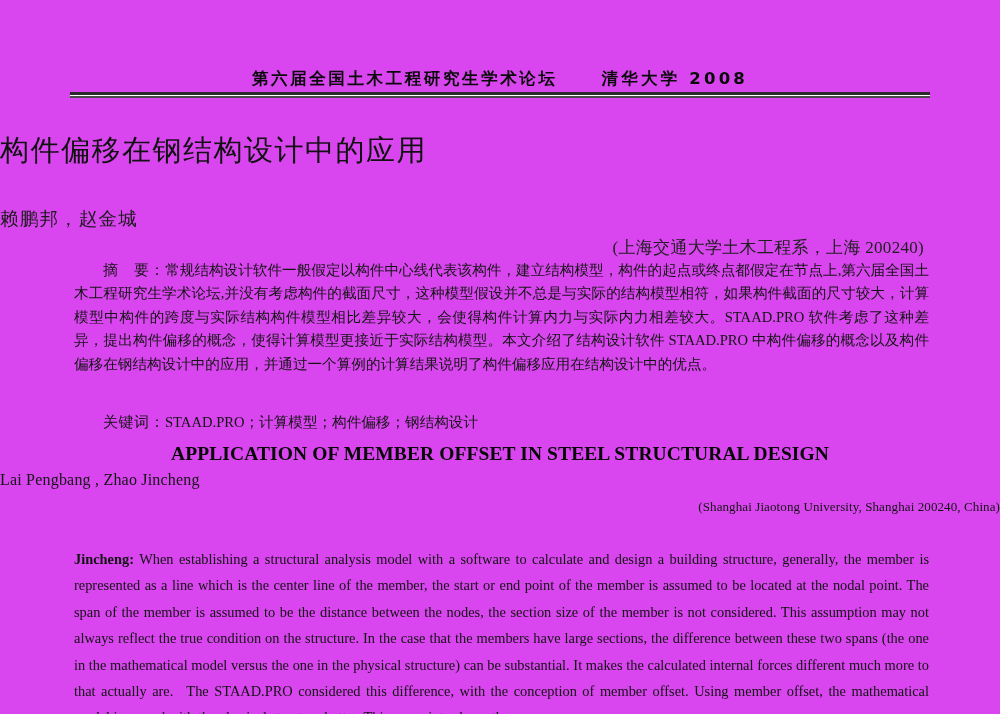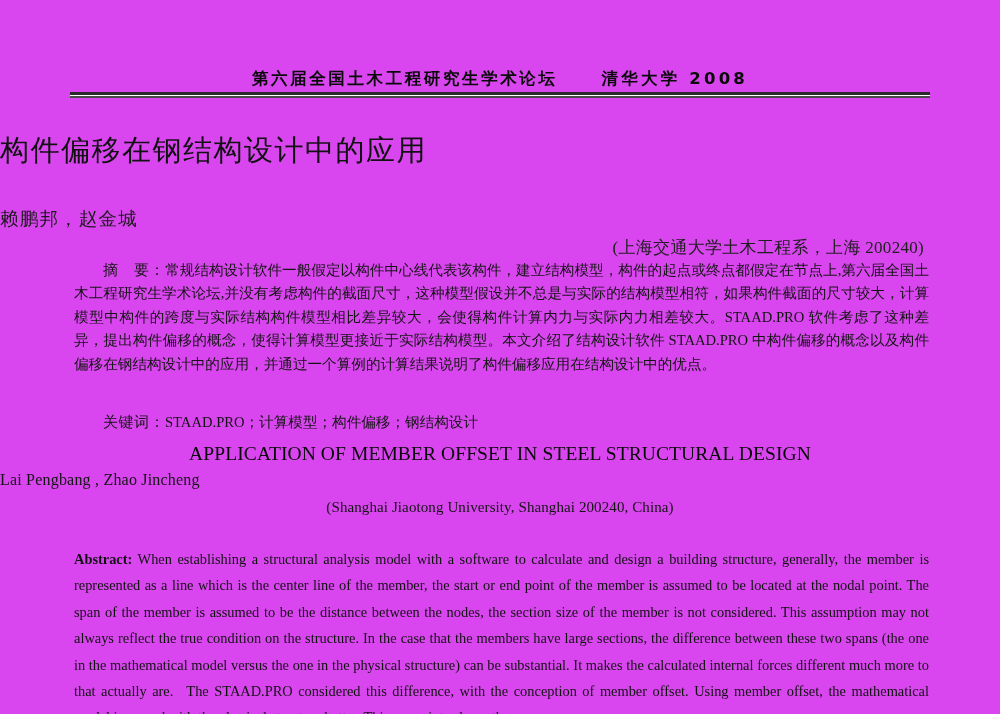--- a/index.html
+++ b/index.html
@@ -143,43 +143,43 @@
   }
 
   
   .en-title {
     position: absolute;
     left: 0;
     top: 443px;
     width: 1000px;
     text-align: center;
     font-family: "Liberation Serif", "DejaVu Serif", serif;
-    font-weight: normal;
+    font-weight: bold;
     font-size: 19.5px;
     letter-spacing: 0.1px;
     color: #080808;
     white-space: nowrap;
   }
   .en-authors {
     position: absolute;
     left: 0;
     top: 471px;
     width: 1000px;
     text-align: left;
     font-size: 16px;
     letter-spacing: 0.2px;
     color: #141414;
   }
   .en-affil {
     position: absolute;
     left: 0;
     top: 499px;
     width: 1000px;
-    text-align: center;
-    font-size: 15px;
+    text-align: right;
+    font-size: 13px;
     letter-spacing: 0.1px;
     color: #141414;
   }
 
   
   .en-abstract {
     position: absolute;
     left: 74px;
     top: 546px;
     width: 855px;
@@ -240,19 +240,19 @@
   <div class="cn-keywords">
     <span class="indent2"></span><span class="lbl-bold">关键词：</span><span>STAAD.PRO；计算模型；构件偏移；钢结构设计</span>
   </div>
 
   <div class="en-title">APPLICATION OF MEMBER OFFSET IN STEEL STRUCTURAL DESIGN</div>
   <div class="en-authors">Lai Pengbang , Zhao Jincheng</div>
   <div class="en-affil">(Shanghai Jiaotong University, Shanghai 200240, China)</div>
 
   <div class="en-abstract">
     <p>
-      <span class="en-lbl">Abstract:</span>
+      <span class="en-lbl">Jincheng:</span>
       <span>When establishing a structural analysis model with a software to calculate and design a building structure, generally, the member is represented as a line which is the center line of the member, the start or end point of the member is assumed to be located at the nodal point. The span of the member is assumed to be the distance between the nodes, the section size of the member is not considered. This assumption may not always reflect the true condition on the structure. In the case that the members have large sections, the difference between these two spans (the one in the mathematical model versus the one in the physical structure) can be substantial. It makes the calculated internal forces different much more to that actually are.</span><span class="wide-space"></span><span>The STAAD.PRO considered this difference, with the conception of member offset. Using member offset, the mathematical model is accord with the physical structure better. This paper introduces the</span>
     </p>
   </div>
 
   <div class="scan-tint"></div>
 </div>
 
 </body></html>

